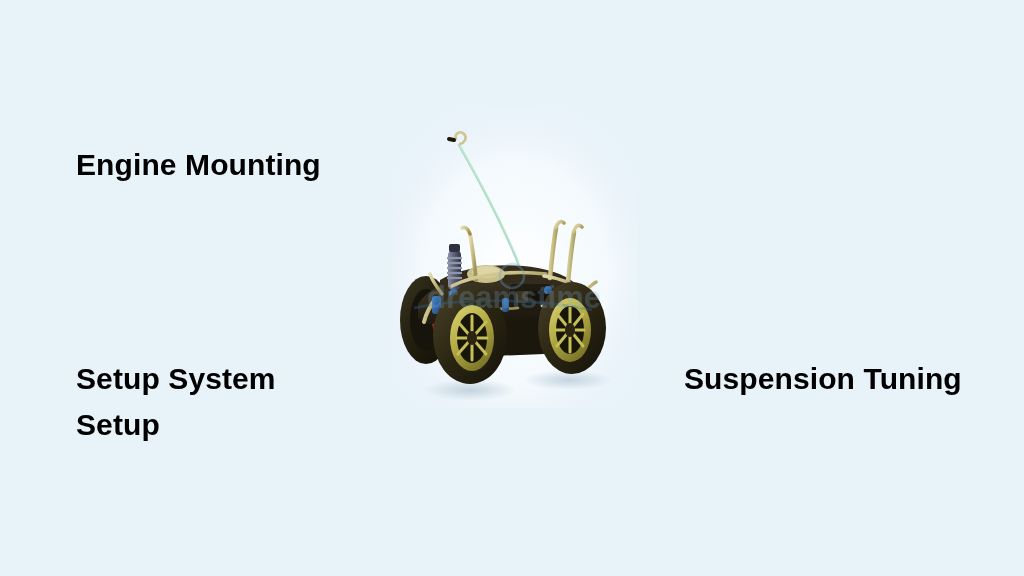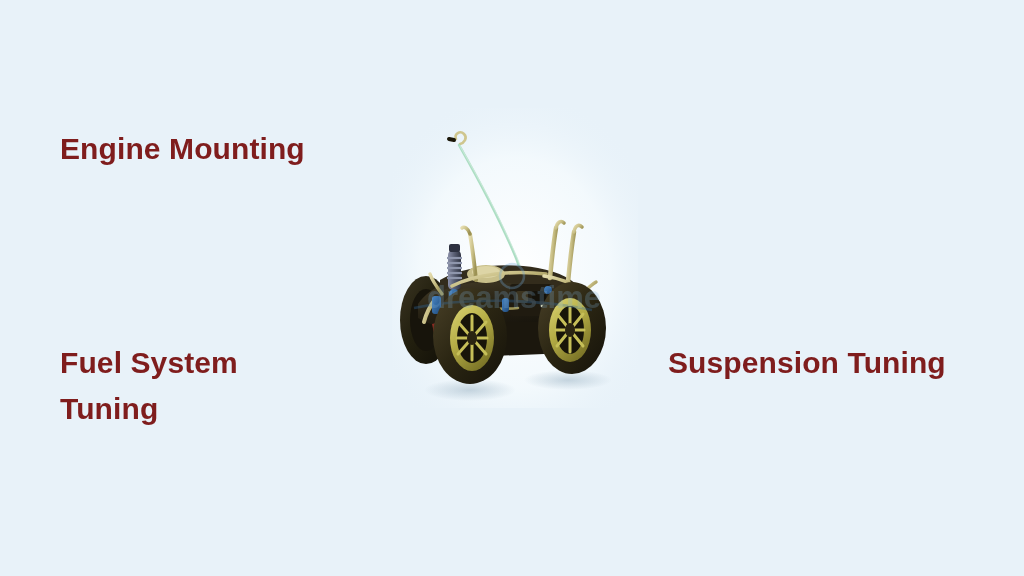--- a/index.html
+++ b/index.html
@@ -21,24 +21,24 @@
     background: #e8f2f9;
   }
 
   
   .label {
     position: absolute;
     font-family: "Liberation Sans", sans-serif;
     font-weight: bold;
     font-size: 30px;
     line-height: 46px;
-    color: #7f1d1d;
+    color: #000000;
     letter-spacing: 0.1px;
     white-space: pre-line;
-    margin: 0;
+    margin: 16px;
   }
   #label-engine-mounting   { left: 60px;  top: 126px; width: 300px; }
   #label-clutch-adjustment { left: 672px; top: 126px; width: 320px; }
   #label-fuel-system-setup { left: 60px;  top: 340px; width: 200px; }
   #label-suspension-tuning { left: 668px; top: 340px; width: 320px; }
 
   
   #chassis-photo {
     position: absolute;
     left: 392px;
@@ -50,21 +50,21 @@
   #chassis-photo svg { display: block; width: 100%; height: 100%; }
 </style>
 </head>
 <body>
 
 <div id="slide">
 
   <p id="label-engine-mounting" class="label">Engine Mounting</p>
 
 
-  <p id="label-fuel-system-setup" class="label">Fuel System Tuning</p>
+  <p id="label-fuel-system-setup" class="label">Setup System Setup</p>
 
   <p id="label-suspension-tuning" class="label">Suspension Tuning</p>
 
   <div id="chassis-photo">
     <svg viewBox="0 0 246 300" xmlns="http://www.w3.org/2000/svg">
       <defs>
         <radialGradient id="gPhotoBg" cx="50%" cy="55%" r="62%">
           <stop offset="0%" stop-color="#ffffff" stop-opacity="1"></stop>
           <stop offset="62%" stop-color="#f4fafd" stop-opacity="0.9"></stop>
           <stop offset="100%" stop-color="#e8f2f9" stop-opacity="0"></stop>

